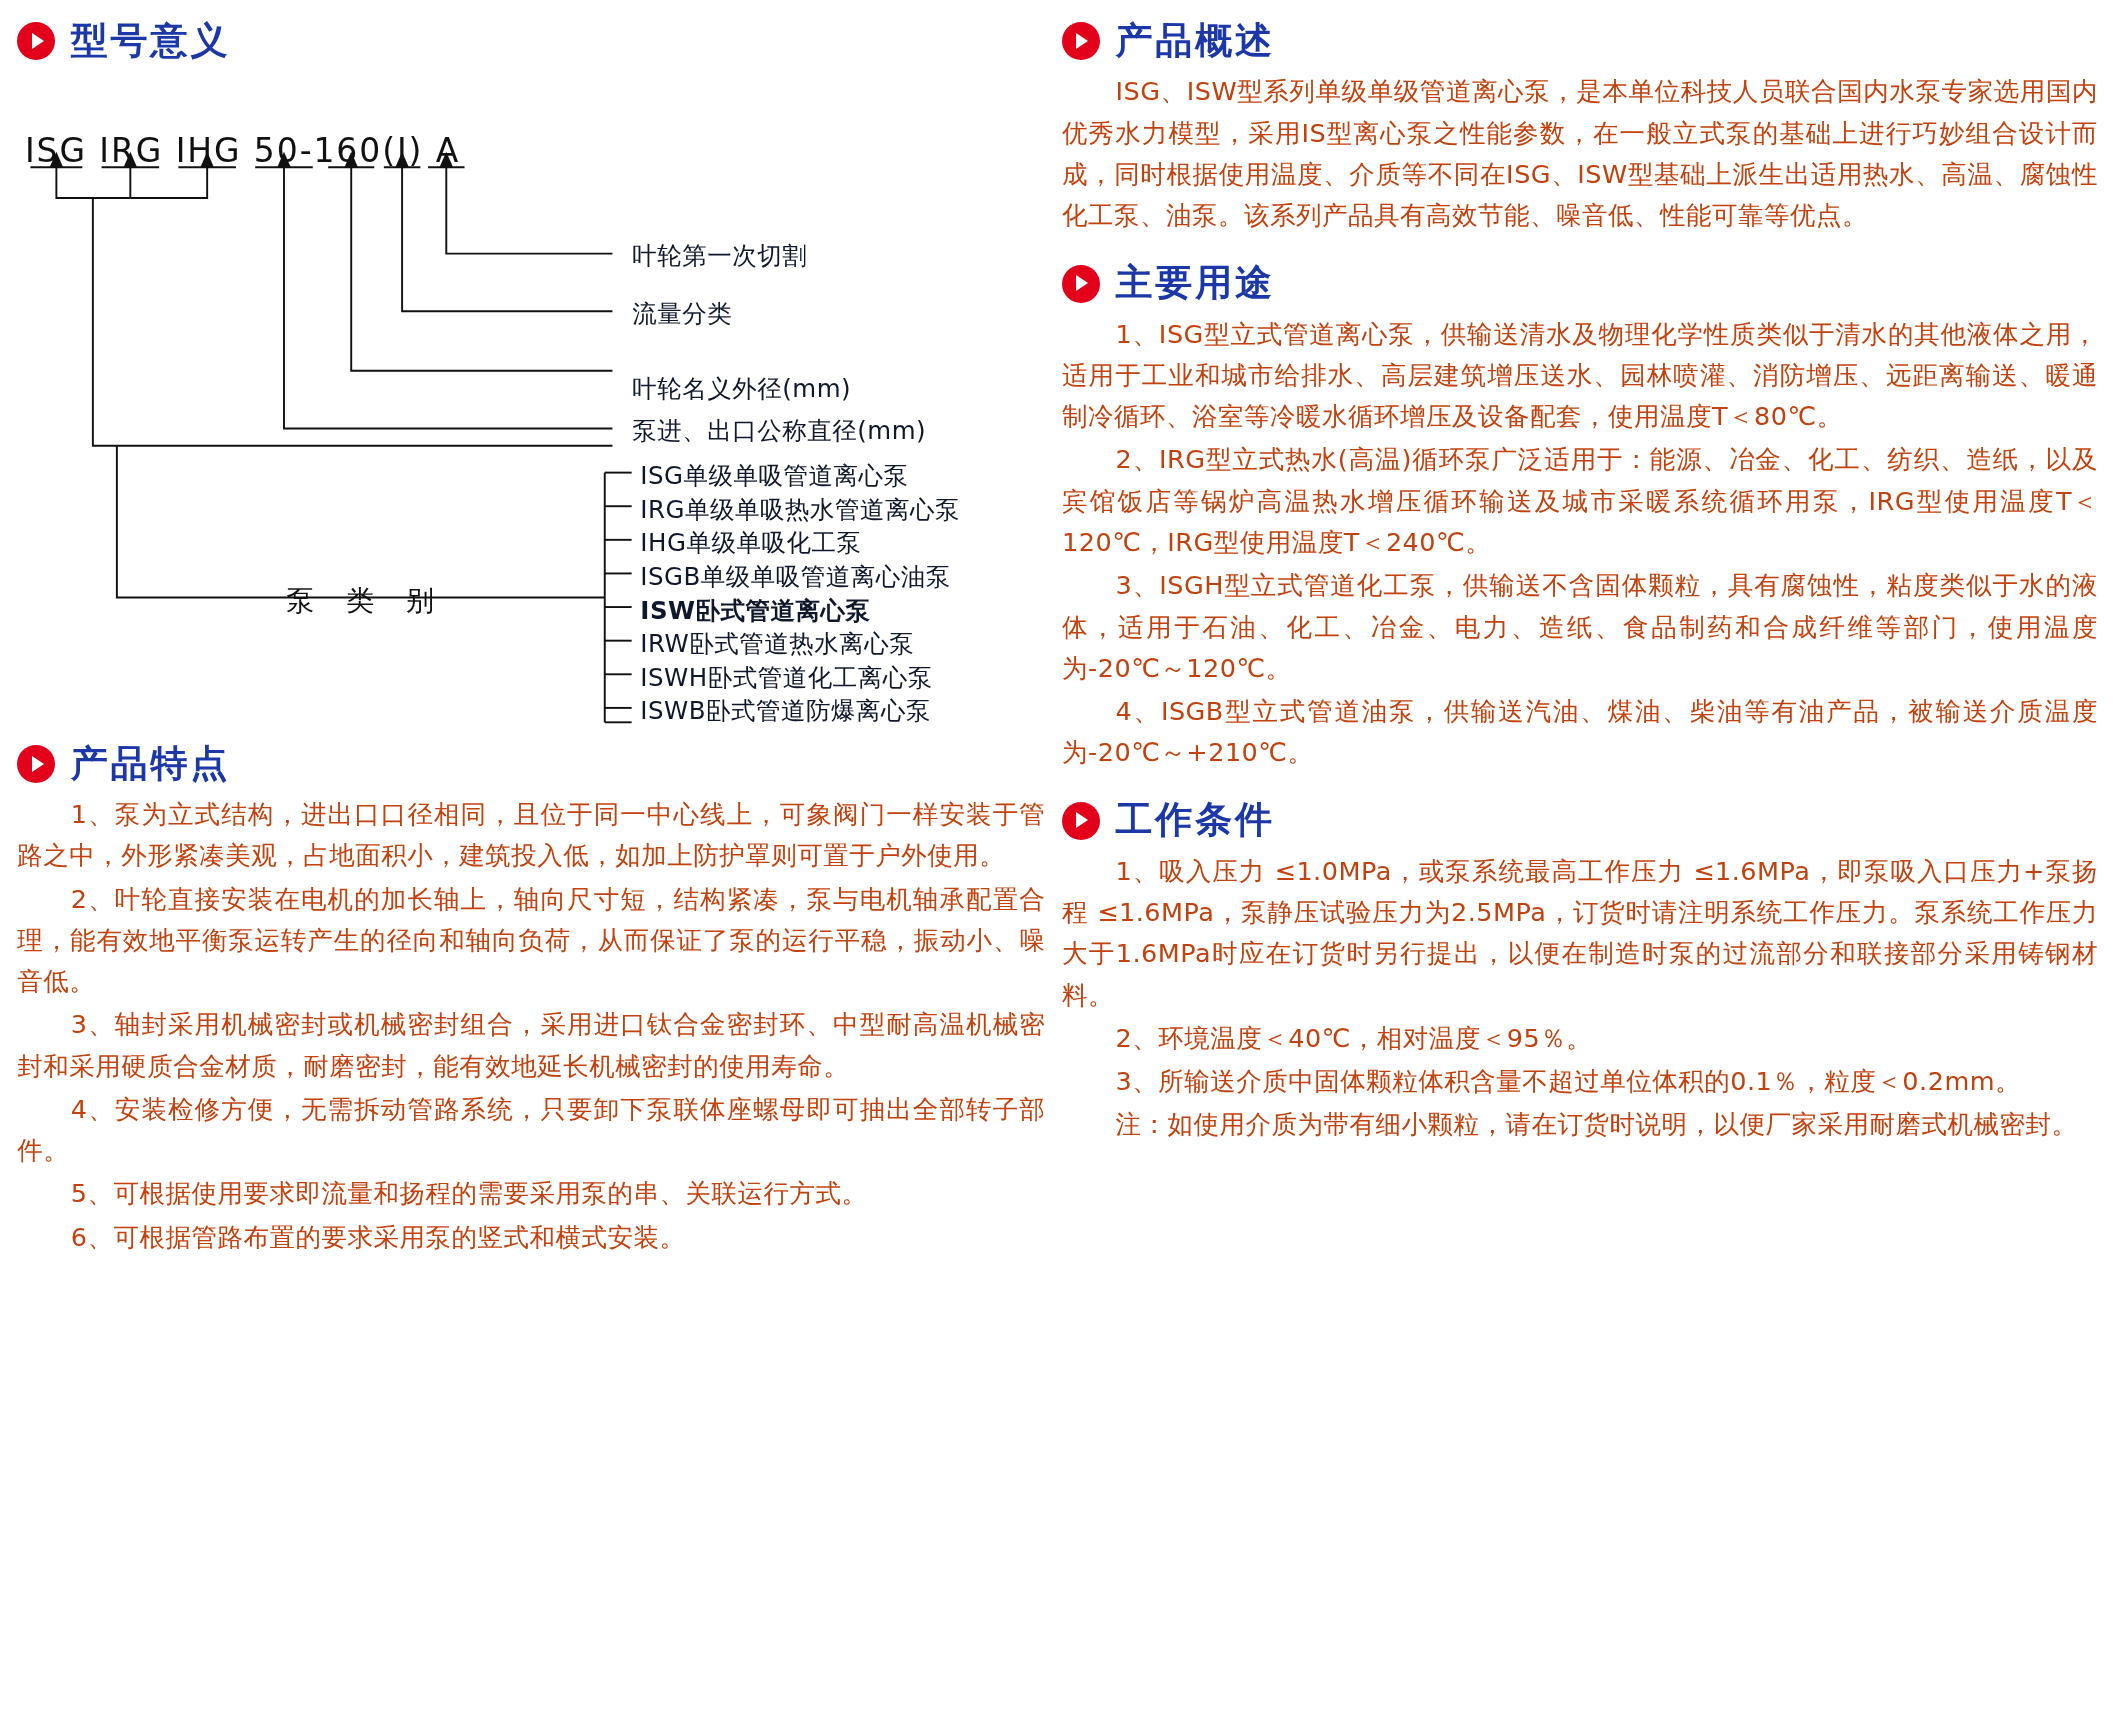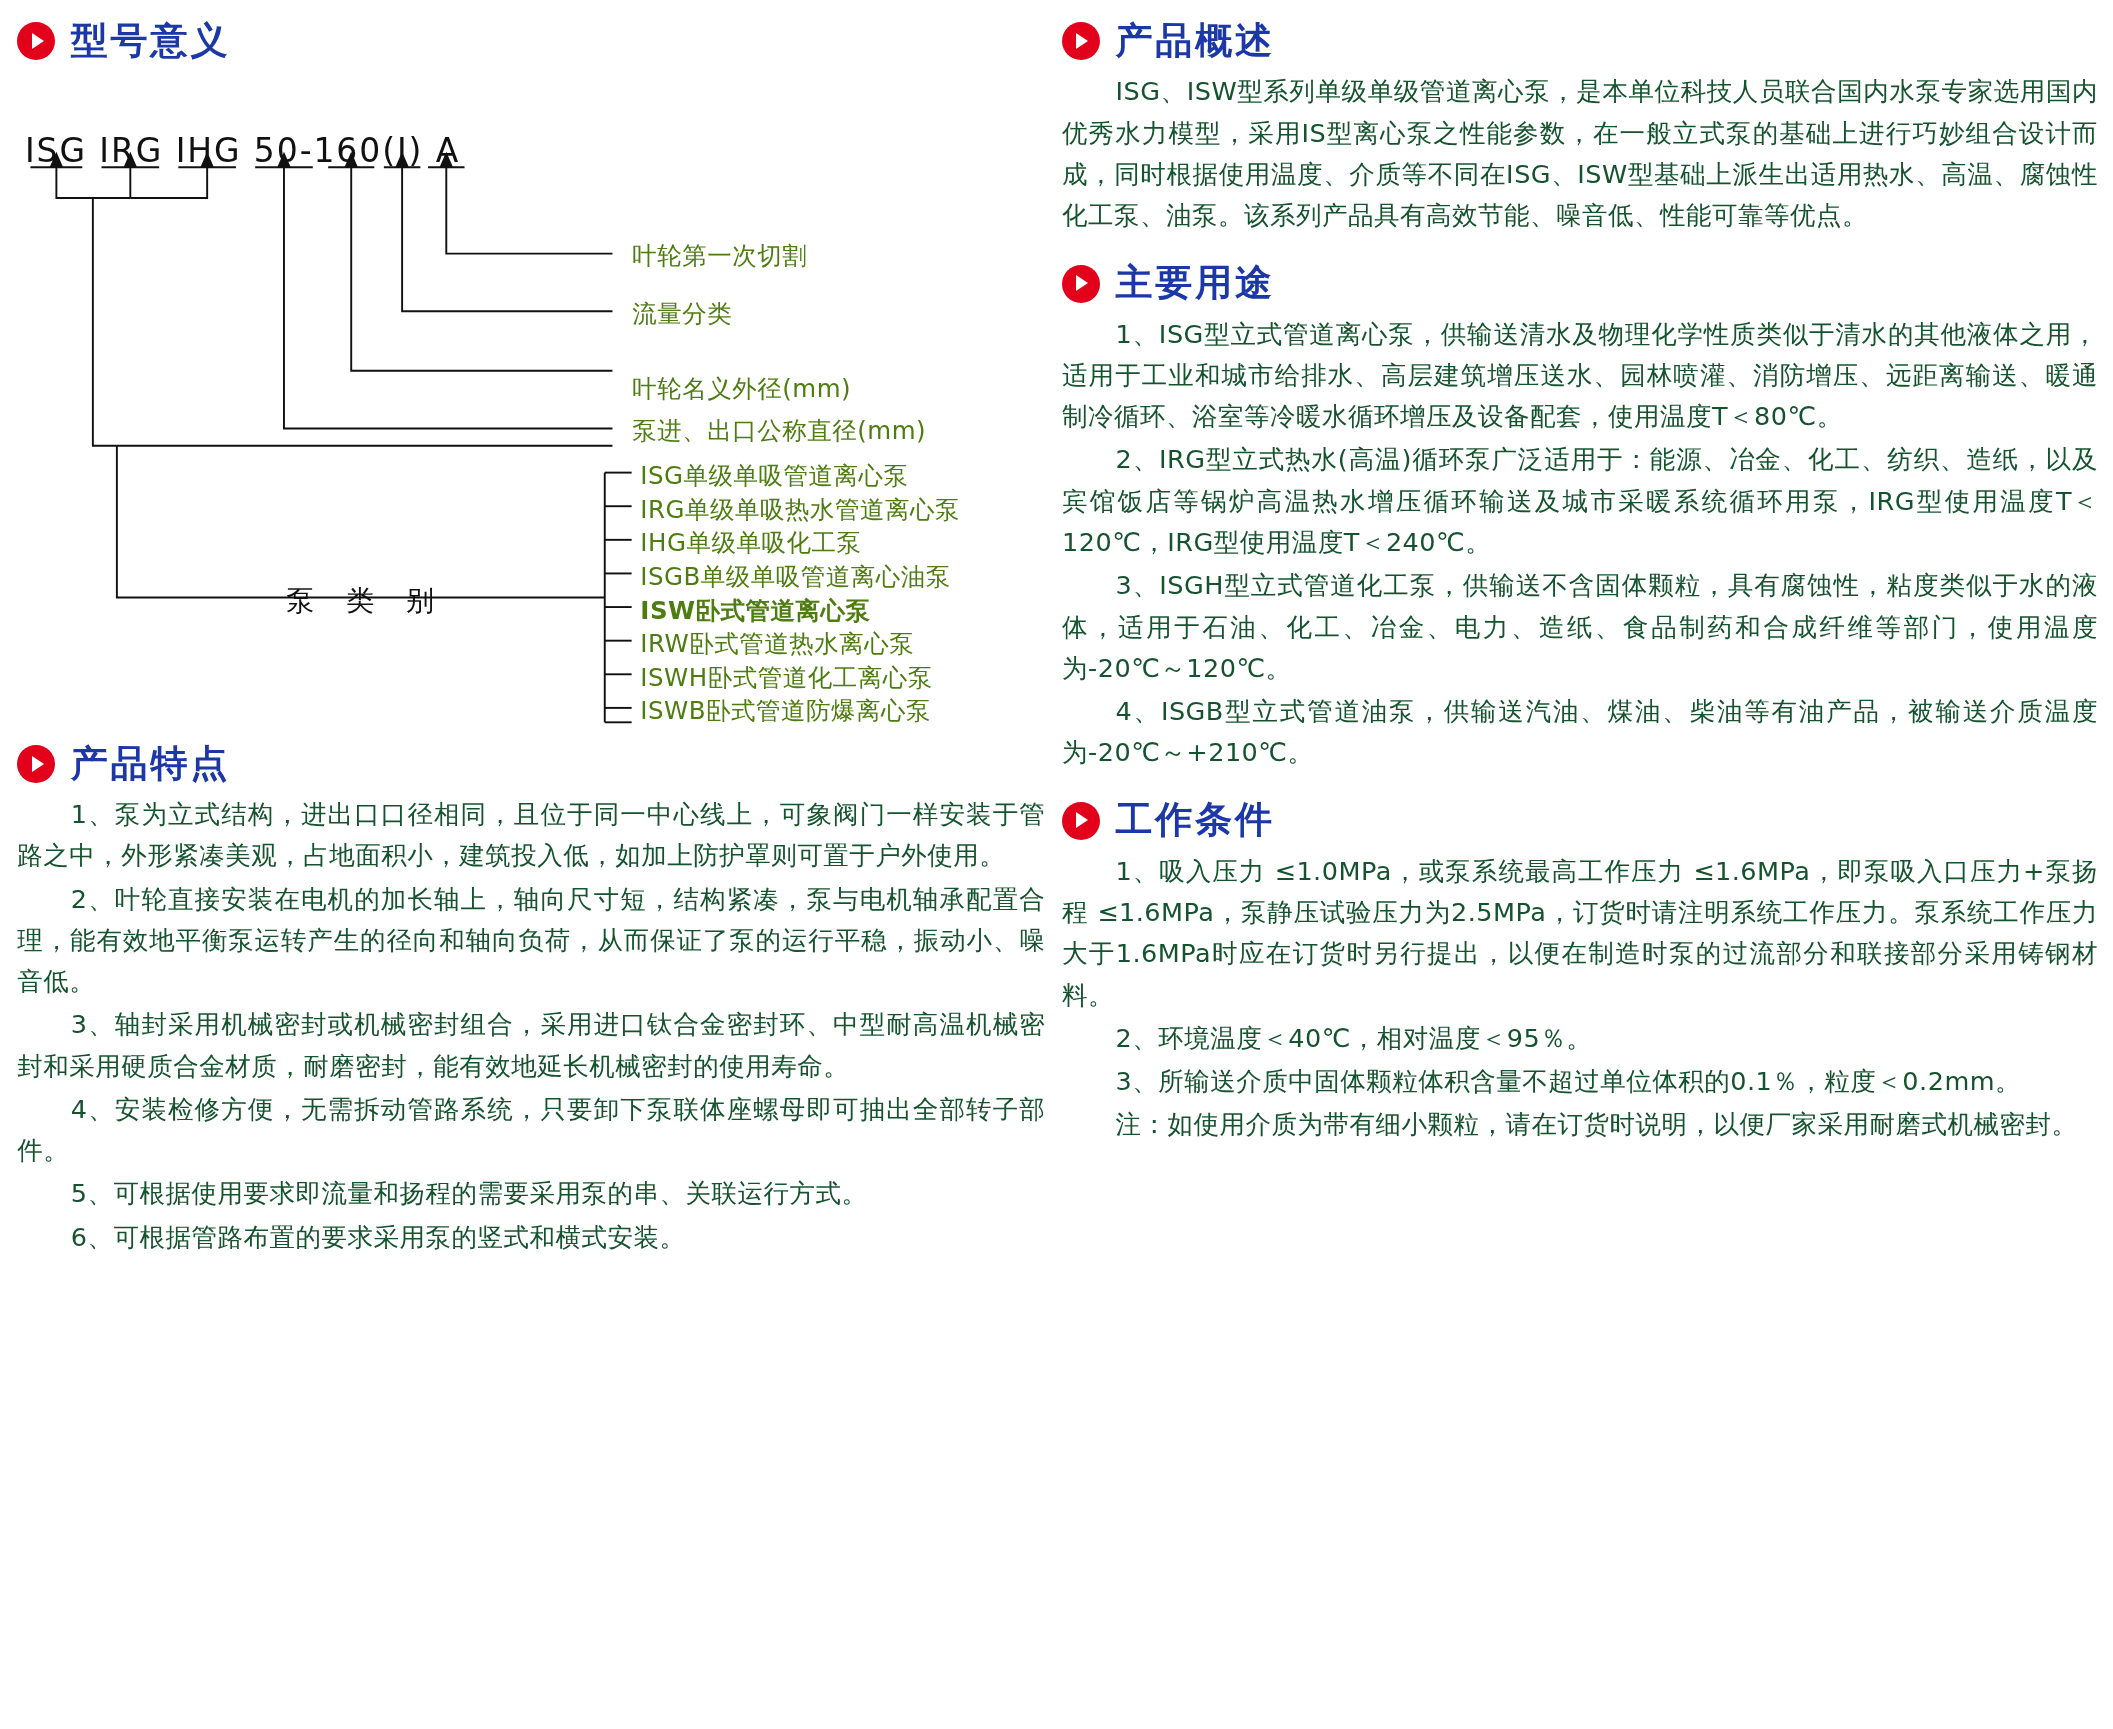--- a/index.html
+++ b/index.html
@@ -70,21 +70,21 @@
   }
 
   
   .para {
     font-size: 25.5px;
     line-height: 1.62;
     text-align: justify;
     text-justify: inter-ideograph;
     margin: 0 0 1.9px 0;
     letter-spacing: 0.5px;
-    color: #14532d;
+    color: #c2410c;
   }
   .para.indent {
     text-indent: 2.1em;
   }
 
   
   .model-wrap {
     position: relative;
     width: 1018px;
     height: 663px;
@@ -104,21 +104,21 @@
     position: absolute;
     left: 0;
     top: 0;
   }
 
   .lbl {
     position: absolute;
     font-size: 24.5px;
     white-space: nowrap;
     letter-spacing: 0.5px;
-    color: #4d7c0f;
+    color: #0f172a;
     text-align: center;
   }
   .lbl-cat {
     position: absolute;
     font-size: 28px;
     letter-spacing: 11.5px;
     white-space: nowrap;
   }
   .gap-md { height: 25px; }
 </style>

